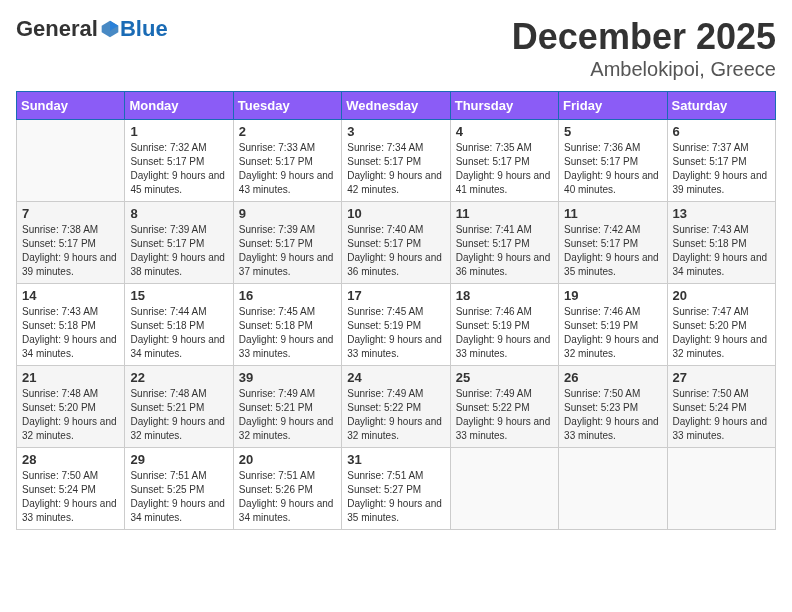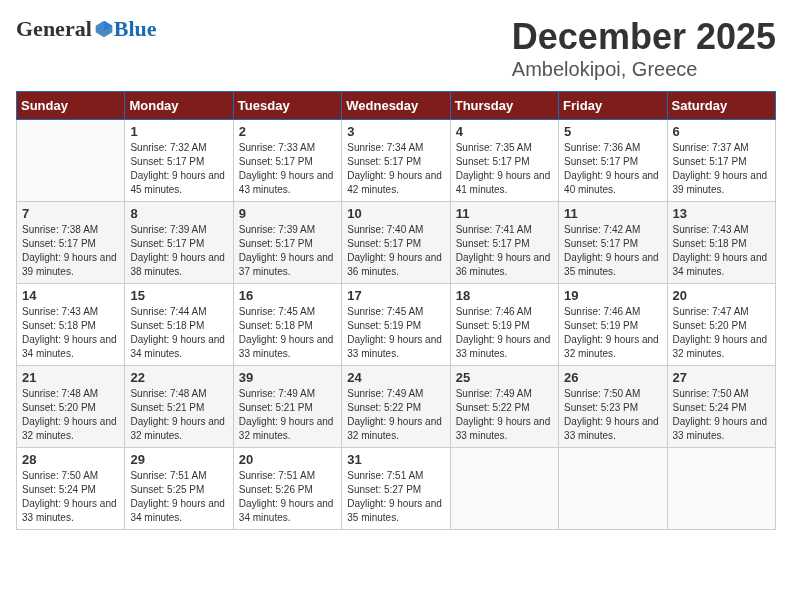--- a/index.html
+++ b/index.html
@@ -13,54 +13,54 @@
     .header {
       display: flex;
       justify-content: space-between;
       align-items: flex-start;
       margin-bottom: 10px;
     }
     .logo {
       display: flex;
       flex-direction: column;
       align-items: flex-end;
-      font-family: Liberation Serif, serif;
     }
     .logo-text {
       display: flex;
       align-items: center;
       font-size: 22px;
       font-weight: bold;
       color: #333;
     }
     .logo-general { color: #333; }
     .logo-blue { color: #1a6bb5; }
     .logo-icon {
       width: 20px;
       height: 20px;
       margin-left: 2px;
     }
     .title-area {
+      text-align: right;
     }
     .month-title {
       font-size: 36px;
       font-weight: bold;
       color: #333;
     }
     .location {
       font-size: 20px;
       color: #555;
     }
     .calendar {
       width: 100%;
       border-collapse: collapse;
       border: 1px solid #ccc;
     }
     .calendar th {
-      background-color: #7f1d1d;
+      background-color: #8b5cf6;
       color: #fff;
       font-size: 13px;
       font-weight: bold;
       padding: 6px 4px;
       text-align: left;
       border: 1px solid #1a6bb5;
     }
     .calendar td {
       vertical-align: top;
       border: 1px solid #ccc;

